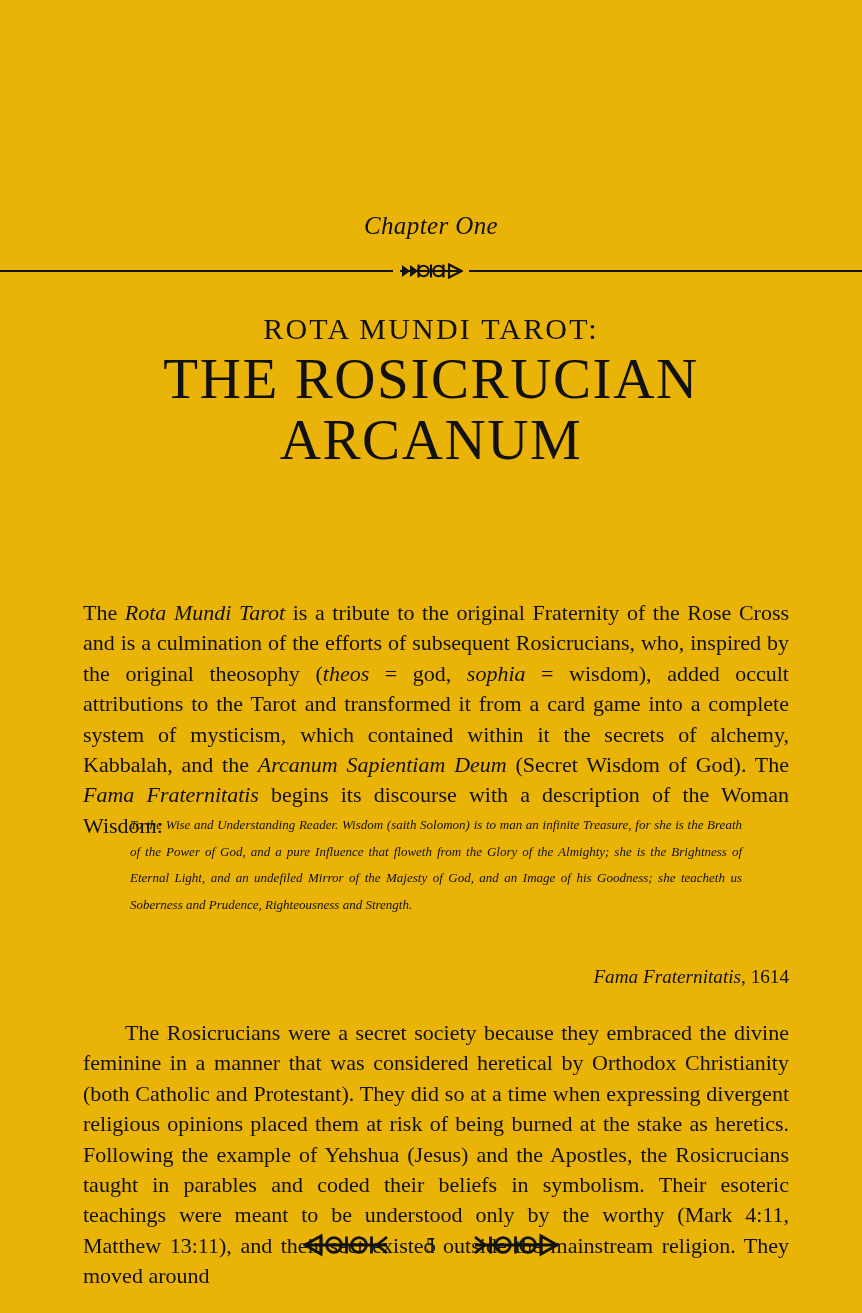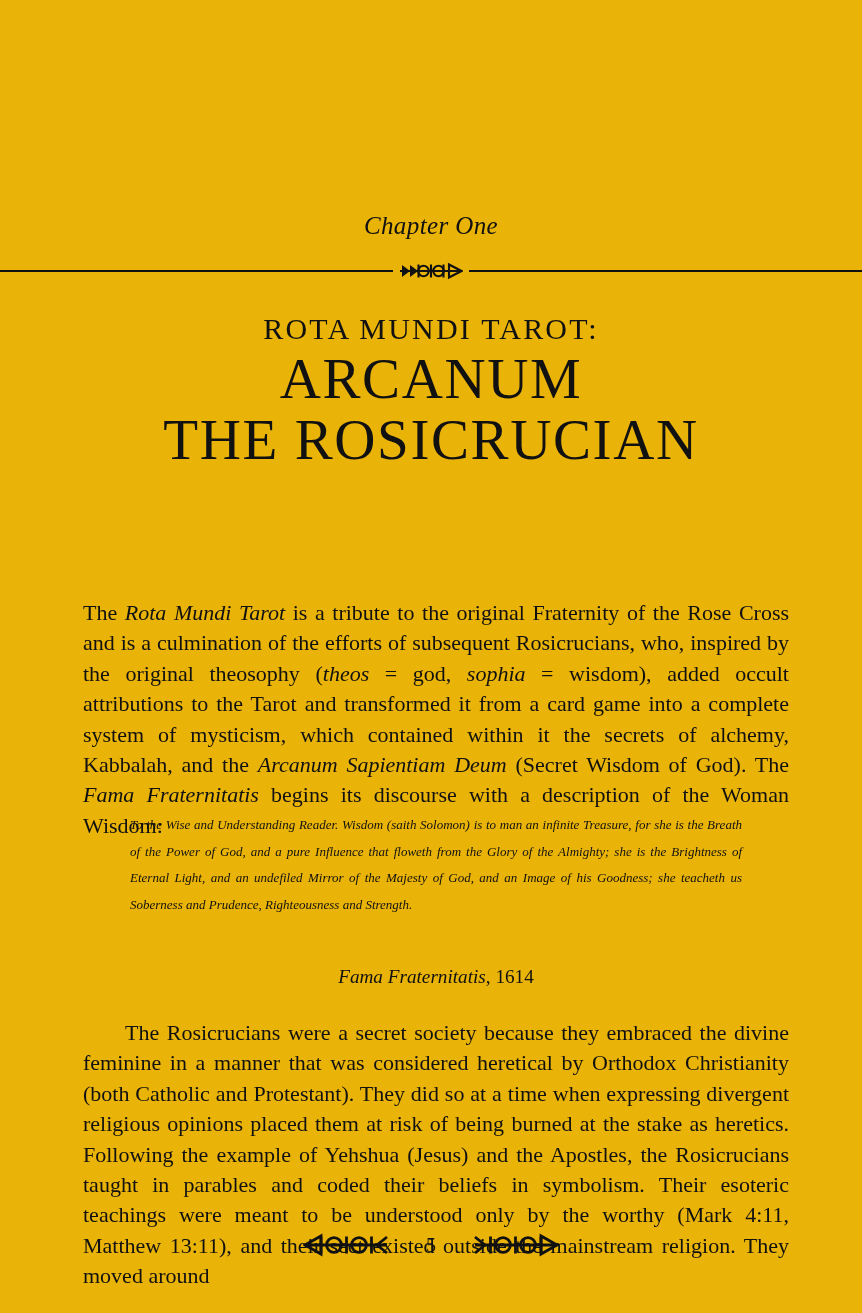--- a/index.html
+++ b/index.html
@@ -112,21 +112,21 @@
     line-height: 26.6px;
     text-align: justify;
     color: #111111;
     margin: 0;
   }
   .quote-attrib {
     position: absolute;
     top: 966px;
     left: 83px;
     width: 706px;
-    text-align: center;
+    text-align: right;
     font-size: 19.2px;
     color: #111111;
   }
   .quote-attrib .work { font-style: italic; }
 
   
   .footer {
     position: absolute;
     top: 1232px;
     left: 0;
@@ -167,22 +167,22 @@
           <path d="M50 3.5 L62.5 10 L50 16.5 Z"></path>
         </g>
       </svg>
     </div>
     <div class="rule-line"></div>
   </div>
 
   <div class="title-block">
     <div class="title-kicker">ROTA MUNDI TAROT:</div>
     <div class="title-main">
+      <span class="line">THE ROSICRUCIAN</span>
       <span class="line">ARCANUM</span>
-      <span class="line">THE ROSICRUCIAN</span>
     </div>
   </div>
 
   <div class="body-col" id="paragraph-one" style="top:598px;">
     <p class="para"><span>The </span><em>Rota Mundi Tarot</em><span> is a tribute to the original Fraternity of the Rose Cross and is a culmination of the efforts of subsequent Rosicrucians, who, inspired by the original theosophy (</span><em>theos</em><span> = god, </span><em>sophia</em><span> = wisdom), added occult attributions to the Tarot and transformed it from a card game into a complete system of mysticism, which contained within it the secrets of alchemy, Kabbalah, and the </span><em>Arcanum Sapientiam Deum</em><span> (Secret Wisdom of God). The </span><em>Fama Fraternitatis</em><span> begins its discourse with a description of the Woman Wisdom:</span></p>
   </div>
 
   <div class="quote-block">
     <p class="quote">To the Wise and Understanding Reader. Wisdom (saith Solomon) is to man an infinite Treasure, for she is the Breath of the Power of God, and a pure Influence that floweth from the Glory of the Almighty; she is the Brightness of Eternal Light, and an undefiled Mirror of the Majesty of God, and an Image of his Goodness; she teacheth us Soberness and Prudence, Righteousness and Strength.</p>
   </div>

